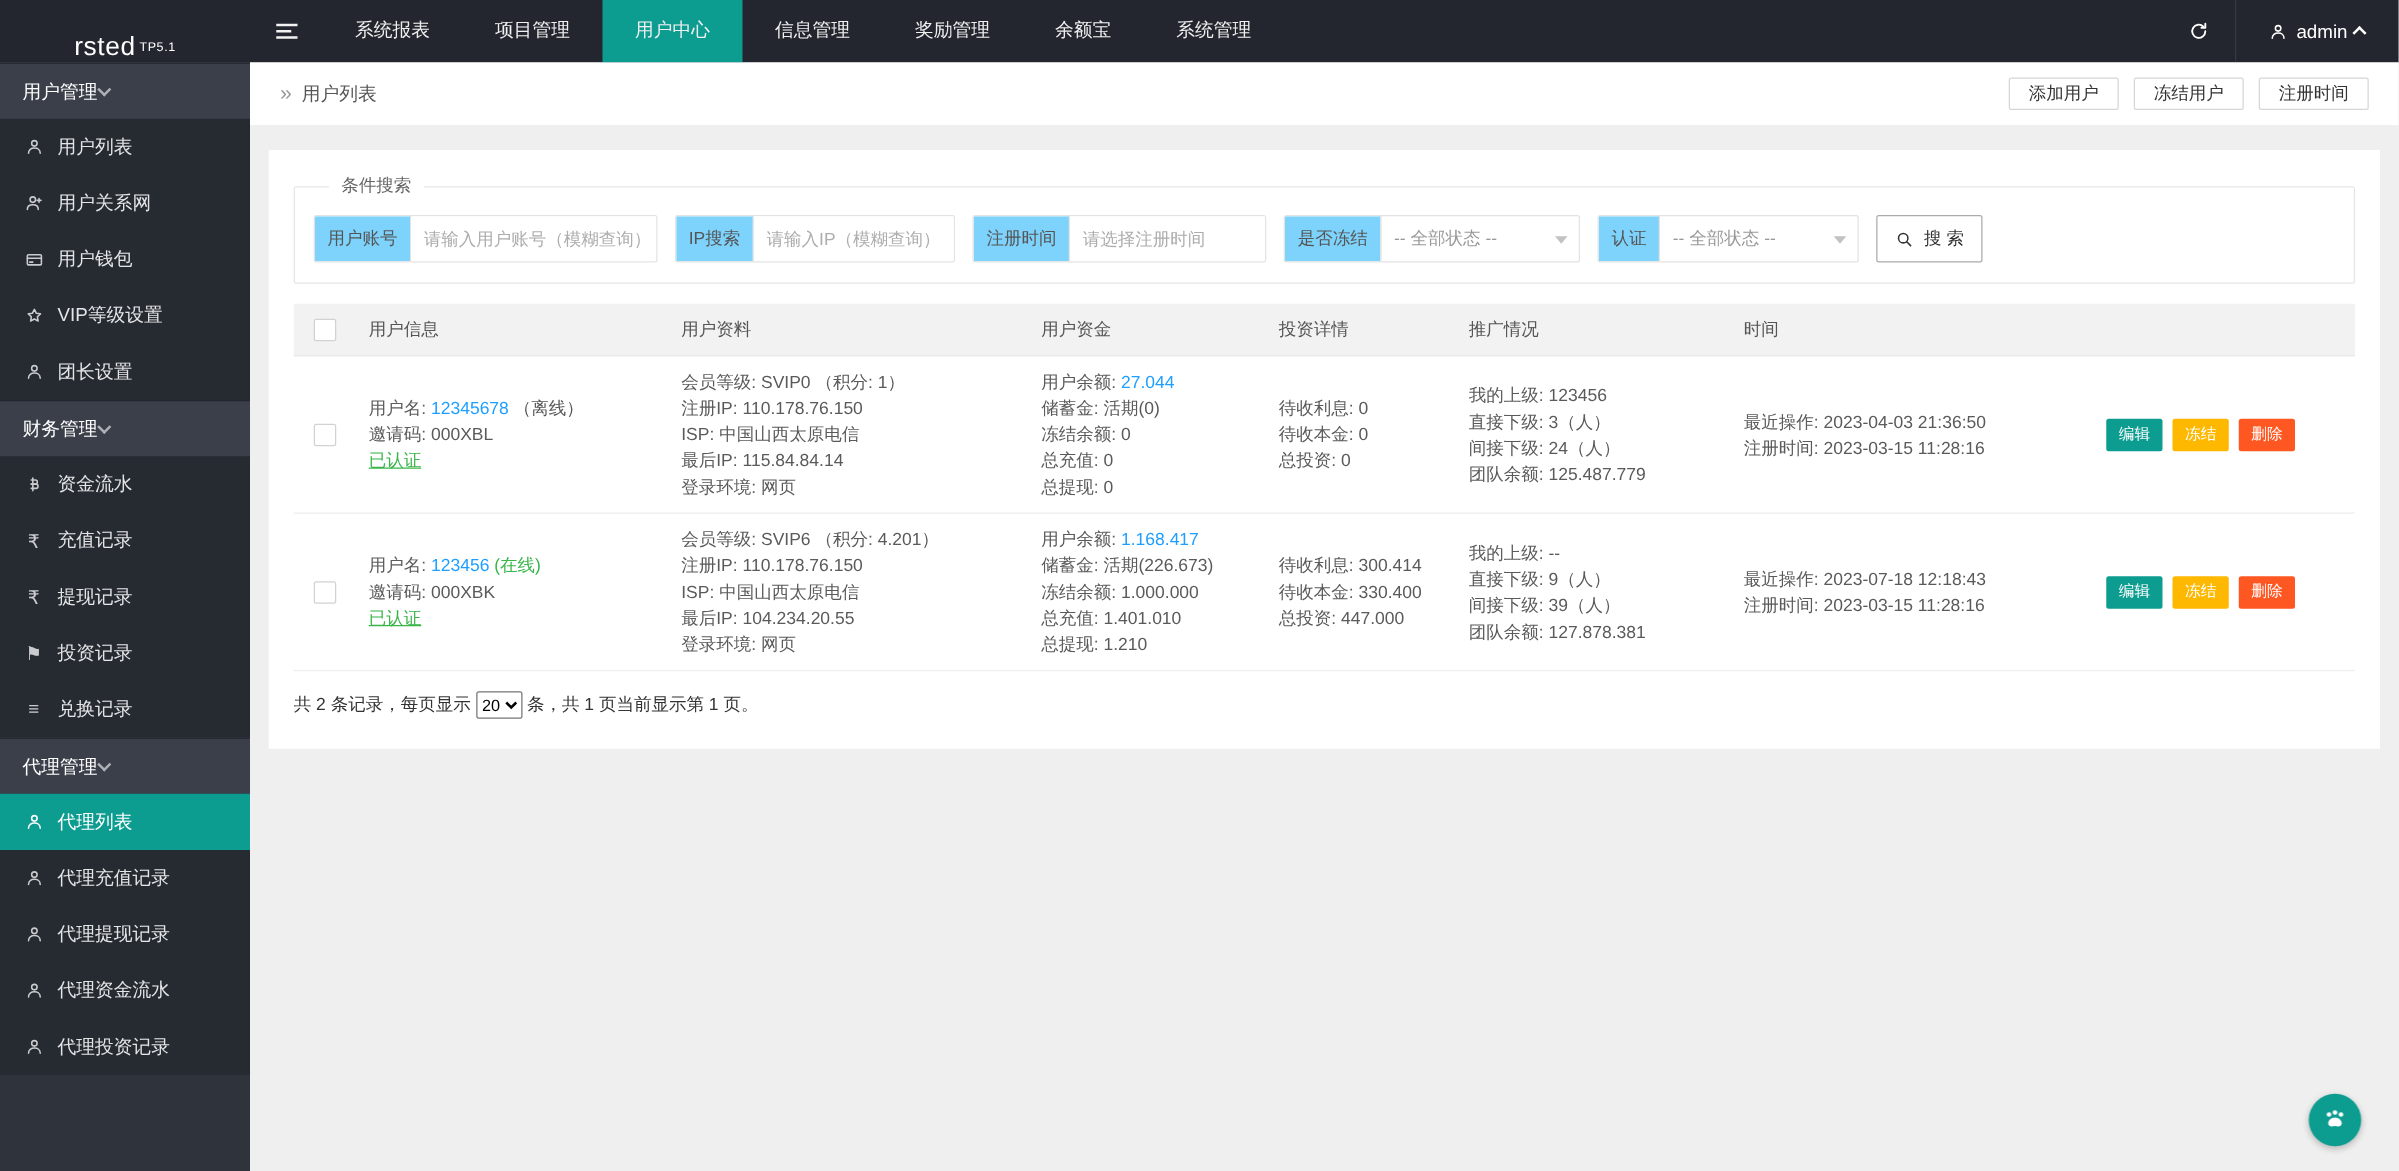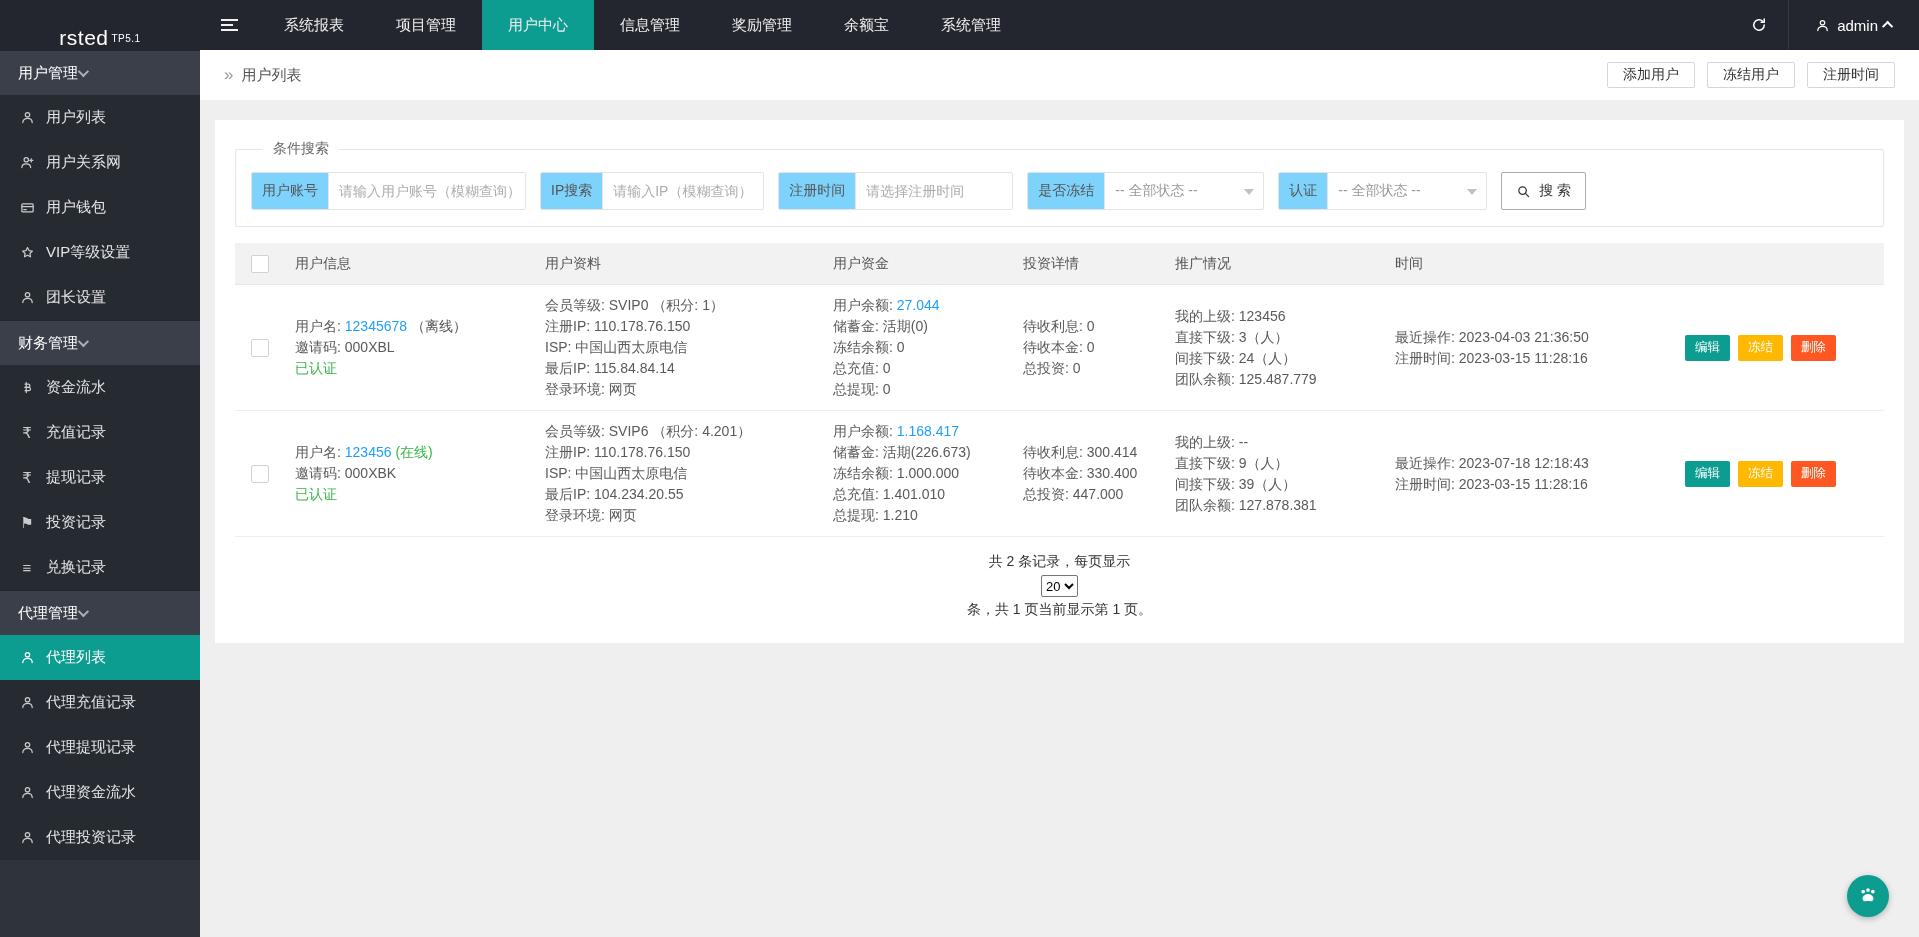--- a/index.html
+++ b/index.html
@@ -71,28 +71,28 @@
   .c-profile { width:288px; }
   .c-funds { width:190px; }
   .c-invest { width:152px; }
   .c-promo { width:220px; }
   .c-time { width:252px; }
   .c-act { flex:1; display:flex; gap:8px; align-items:center; justify-content:center; }
   .checkbox { width:18px; height:18px; border:1px solid #D2D2D2; border-radius:2px; background:#fff; display:inline-block; cursor:pointer; }
   .blue { color:#1E9FFF; text-decoration:none; cursor:pointer; }
   .st-online { color:#39B54A; }
   .st-offline { color:#555; }
-  .verified { color:#39B54A; cursor:pointer; }
+  .verified { color:#39B54A; text-decoration:underline; cursor:pointer; }
   .abtn { height:26px; padding:0 10px; border:none; border-radius:2px; color:#fff; font-size:12.5px; cursor:pointer; white-space:nowrap; }
   .abtn.edit { background:#0C9C90; }
   .abtn.freeze { background:#FFB800; }
   .abtn.del { background:#FF5722; }
 
   
-  .pagination { margin-top:16px; color:#333; font-size:14px; display:flex; align-items:center; gap:4px;flex-direction:column; }
+  .pagination { margin-top:16px; color:#333; font-size:14px; display:flex; align-items:center; gap:4px; }
   .pagination select { height:22px; border:1px solid #767676; border-radius:2px; font-size:13px; background:#fff; }
 
   
   .float-btn { position:fixed; right:30px; bottom:20px; width:42px; height:42px; border-radius:50%; background:#0C9C90; display:flex; align-items:center; justify-content:center; box-shadow:0 2px 6px rgba(0,0,0,.25); cursor:pointer; }
   .float-btn svg { width:24px; height:24px; }
 
   svg.sicon { stroke:currentColor; fill:none; stroke-width:2; stroke-linecap:round; stroke-linejoin:round; }
 </style>
 </head>
 <body>

